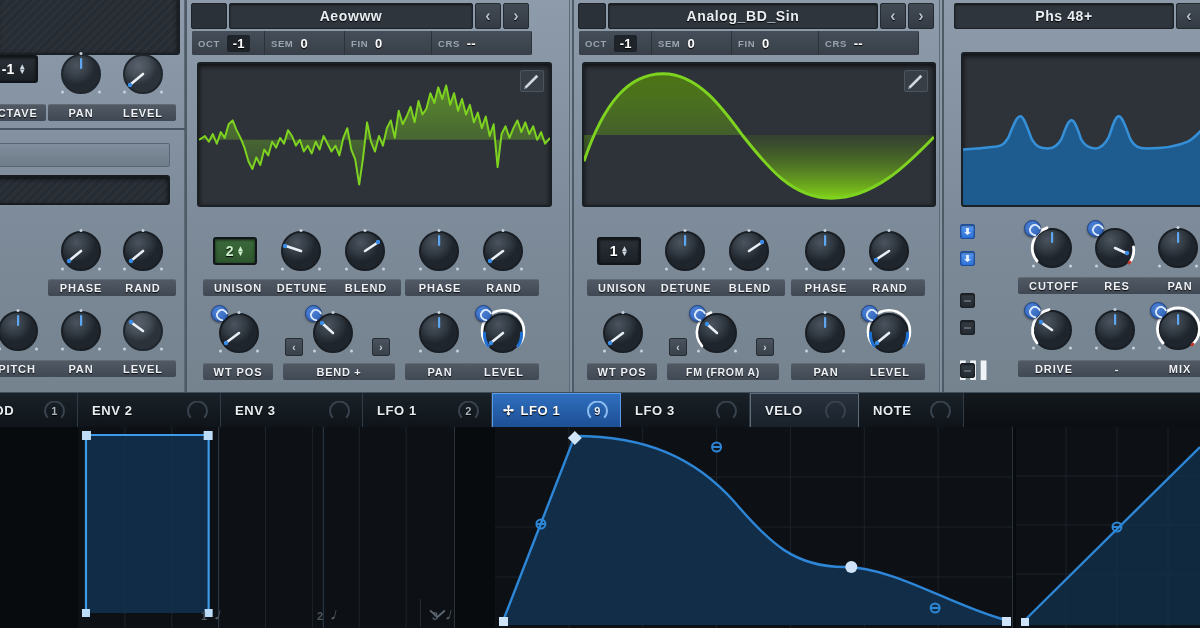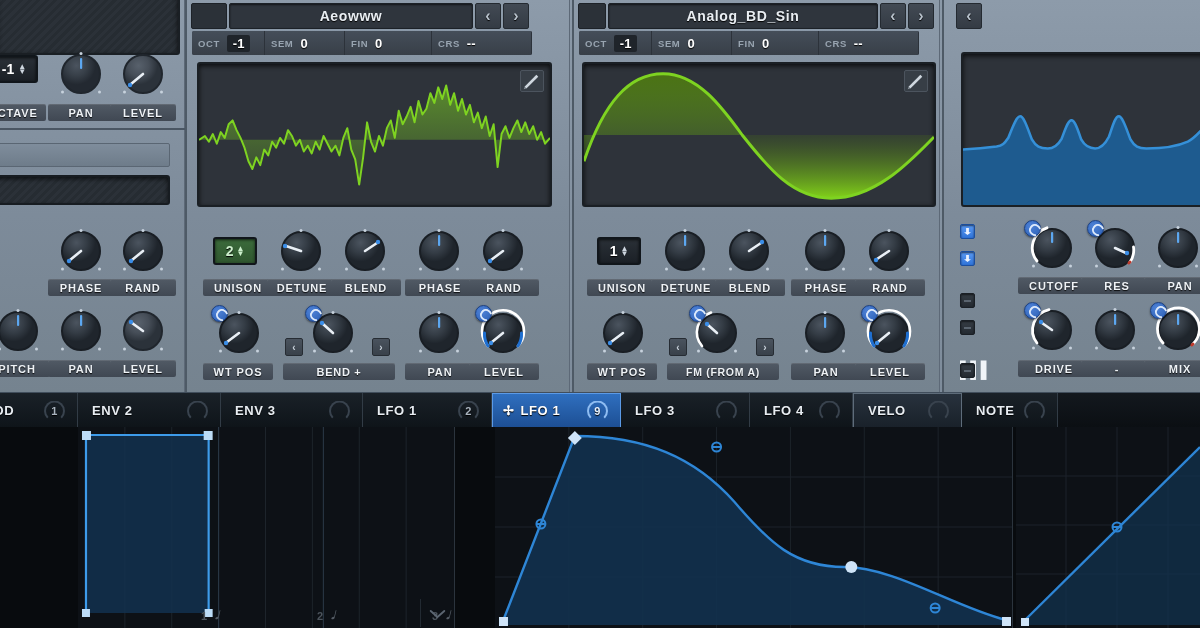--- a/index.html
+++ b/index.html
@@ -759,20 +759,23 @@
         </svg>
         <div class="modtag" style="left:-2px; top:-2px;"></div>
       </div>
       <div class="caplabel" style="left:281px; top:363px; width:70px;">
         <span>LEVEL</span>
       </div>
     </div>
 
     <div class="panel" style="left:942px; width:300px; border-right:none;">
       <div class="osc-name-row" style="left:10px; top:1px; width:290px;">
+        <div class="name-field" style="width:220px;">
+          <span>Phs 48+</span>
+        </div>
         <div class="arrow-btn">
           <span>‹</span>
         </div>
 
       </div>
 
       <div class="wt-display" style="left:17px; top:52px; width:283px; height:155px;">
         <svg viewBox="0 0 283 155" preserveAspectRatio="none">
           <path fill="#1d5e93" fill-opacity="0.95" d="M0,98 C18,97 26,96 34,95 C40,94 42,92 46,86 C50,76 54,64 58,64 C62,64 66,78 70,88 C74,95 78,97 86,97
                C92,97 96,94 100,87 C103,80 106,68 110,68 C114,68 117,80 120,88 C124,95 128,97 134,97
@@ -919,30 +922,26 @@
     <div class="tab sel" style="width:129px; padding-left:10px;">
       <span class="moveicon">✢</span>
       <span>LFO 1</span>
       <span class="tbadge">9</span>
       <span class="caret"></span>
     </div>
     <div class="tab" style="width:129px;">
       <span>LFO 3</span>
       <span class="tbadge"></span>
     </div>
-    <div class="tab" style="width:103px;">
-      <span>LFO 4</span>
-      <span class="tbadge"></span>
-    </div>
     <div class="tab envsel" style="width:109px;">
       <span>VELO</span>
       <span class="tbadge"></span>
       <span class="caret"></span>
     </div>
-    <div class="tab" style="width:96px;">
+    <div class="tab" style="width:105px;">
       <span>NOTE</span>
       <span class="tbadge"></span>
     </div>
   </div>
 
   <div class="bottom">
 
     <div class="gpanel" style="position:absolute; left:78px; top:0; width:377px;">
       <div class="gcanvas">
         <svg viewBox="0 0 377 201" preserveAspectRatio="none">

